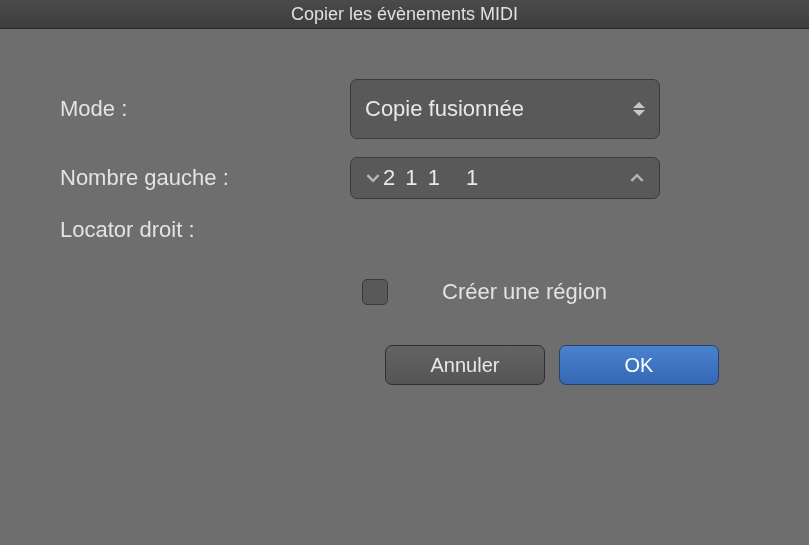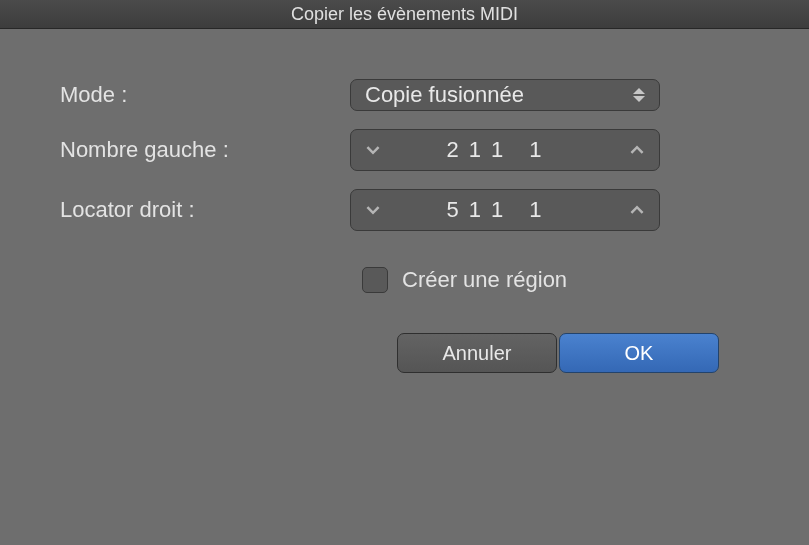--- a/index.html
+++ b/index.html
@@ -37,21 +37,21 @@
       flex: 0 0 290px;
       color: #e3e3e3;
       font-size: 22px;
       padding-right: 12px;
     }
     .control-col {
       flex: 0 0 310px;
     }
     .select {
       width: 100%;
-      height: 32px;
+      height: 60px;
       background: #595959;
       border: 1px solid #3a3a3a;
       border-radius: 7px;
       display: flex;
       align-items: center;
       padding: 0 14px;
       color: #e8e8e8;
       font-size: 22px;
       position: relative;
       cursor: pointer;
@@ -94,21 +94,21 @@
       width: 20px;
       height: 20px;
       display: flex;
       align-items: center;
       justify-content: center;
       cursor: pointer;
       color: #b5b5b5;
     }
     .stepper-value {
       flex: 1;
-      text-align: center;
+      text-align: left;
       padding-right: 20px;
       letter-spacing: 2px;
     }
     .stepper-value .gap {
       display: inline-block;
       width: 24px;
     }
     .input-field {
       width: 100%;
       height: 42px;
@@ -125,38 +125,39 @@
       background: #3a74c3;
       color: #fff;
       padding: 1px 2px;
     }
     .checkbox-row {
       display: flex;
       align-items: center;
       margin-top: 8px;
       margin-bottom: 40px;
       margin-left: 302px;
+      gap: 40px;
     }
     .checkbox {
       width: 26px;
       height: 26px;
       background: #595959;
       border: 1px solid #3a3a3a;
       border-radius: 5px;
       cursor: pointer;
       margin-right: 14px;
     }
     .checkbox-label {
       color: #e3e3e3;
       font-size: 22px;
     }
     .button-row {
       display: flex;
       justify-content: flex-end;
-      gap: 2px;
+      gap: 14px;
       padding-right: 30px;
     }
     .btn {
       min-width: 160px;
       height: 40px;
       border-radius: 7px;
       border: 1px solid #2f2f2f;
       font-size: 20px;
       display: flex;
       align-items: center;
@@ -216,37 +217,20 @@
           <svg class="chev" viewBox="0 0 10 10">
               <path d="M1 7 L5 3 L9 7" stroke="#b5b5b5" stroke-width="1.8" fill="none"></path>
             </svg>
         </span>
       </div>
     </div>
   </div>
 
   <div class="form-row">
     <div class="label">Locator droit :</div>
-    <div class="control-col">
-      <div class="stepper">
-        <span class="chevron">
-          <svg class="chev" viewBox="0 0 10 10">
-              <path d="M1 3 L5 7 L9 3" stroke="#b5b5b5" stroke-width="1.8" fill="none"></path>
-            </svg>
-        </span>
-        <span class="stepper-value">
-          <span>5 1 1</span><span class="gap"></span><span>1</span>
-        </span>
-        <span class="chevron">
-          <svg class="chev" viewBox="0 0 10 10">
-              <path d="M1 7 L5 3 L9 7" stroke="#b5b5b5" stroke-width="1.8" fill="none"></path>
-            </svg>
-        </span>
-      </div>
-    </div>
   </div>
 
   <div class="form-row">
   </div>
 
 
   <div class="checkbox-row">
     <div class="checkbox"></div>
     <span class="checkbox-label">Créer une région</span>
   </div>

